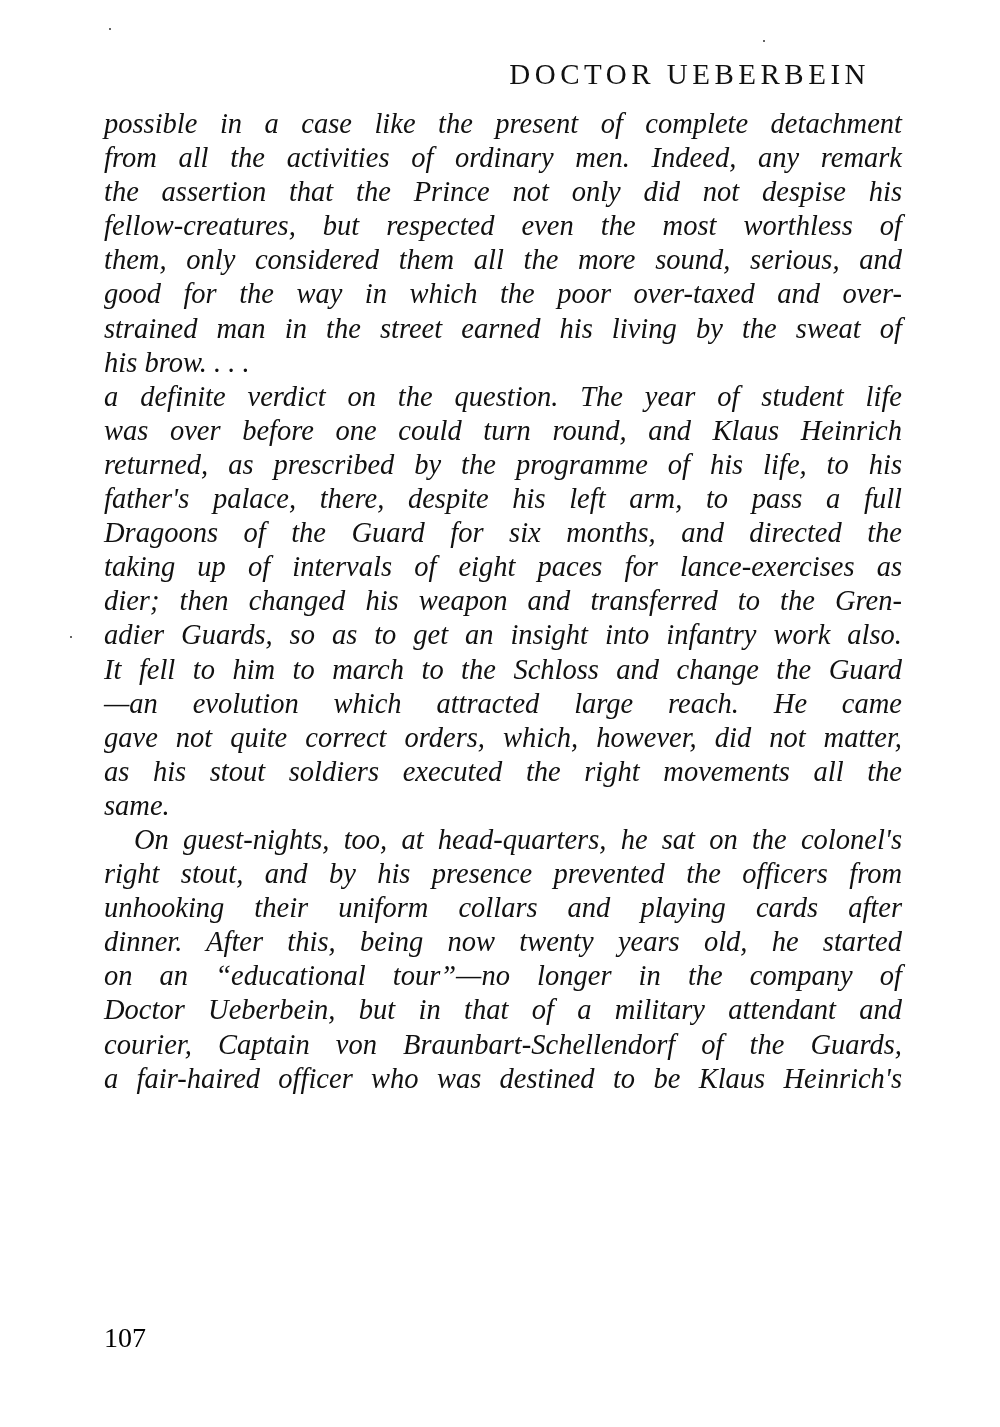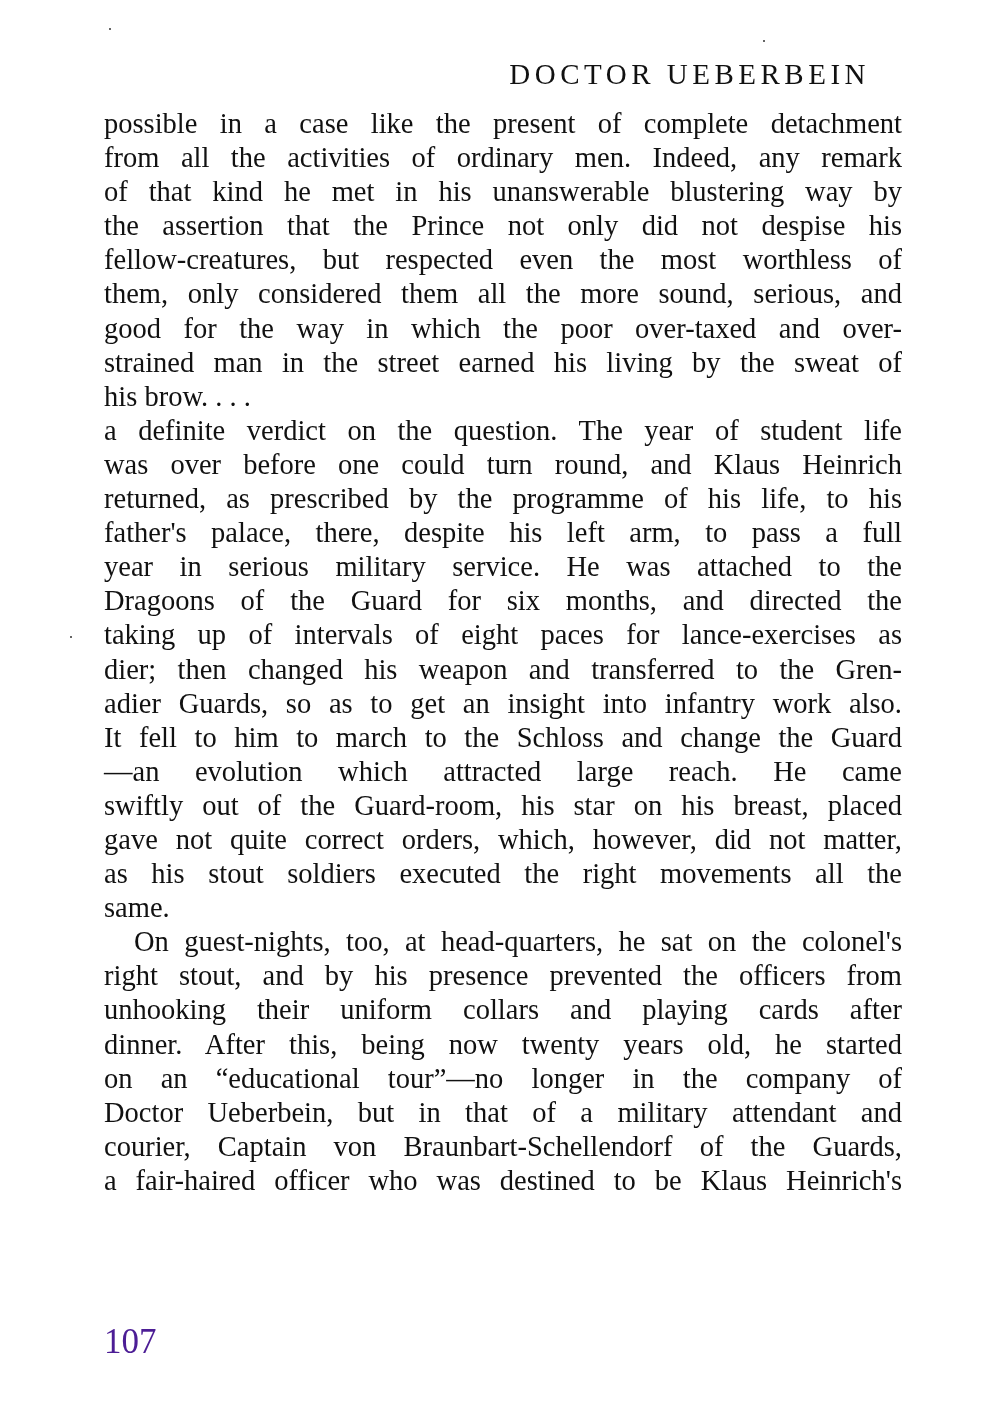--- a/index.html
+++ b/index.html
@@ -7,71 +7,68 @@
     .page { position: absolute; left: 0; top: 0; width: 968px; height: 1427px; background: #fff; }
     .running-head {
       position: absolute; top: 58px; right: 98px;
       font-family: "Liberation Serif", "DejaVu Serif", serif;
       font-size: 29px; letter-spacing: 4.5px; color: #111;
       font-weight: normal;
     }
     .body-text {
       position: absolute; left: 104px; top: 107px; width: 798px;
       font-family: "Liberation Serif", "DejaVu Serif", serif;
-      font-size: 28.5px; color: #111;
+      font-size: 28.5px; color: #111; font-style: italic;
     }
     .line {
       display: block; height: 34.1px; line-height: 34.1px;
       text-align: justify; text-align-last: justify;
       white-space: nowrap; overflow: visible;
     }
     .line.last { text-align-last: left; }
     .line.indent { padding-left: 30px; }
     .page-number {
       position: absolute; left: 104px; top: 1322px;
       font-family: "Liberation Serif", "DejaVu Serif", serif;
-      font-size: 35px; color: #4c1d95;
+      font-size: 28px; color: #000000;
     }
     .speck { position: absolute; width: 2px; height: 2px; background: #333; border-radius: 1px; }
   </style>
 </head>
 <body>
 
 <div class="page">
   <span class="speck" style="left:109px;top:28px;"></span>
   <span class="speck" style="left:763px;top:40px;"></span>
   <span class="speck" style="left:70px;top:636px;"></span>
 
   <div class="running-head">DOCTOR UEBERBEIN</div>
 
   <div class="body-text" id="body-text">
       <div>
         <span class="line">possible in a case like the present of complete detachment</span>
         <span class="line">from all the activities of ordinary men.  Indeed, any remark</span>
-        <span class="line">of that kind he met in his unanswerable blustering way by</span>
         <span class="line">the assertion that the Prince not only did not despise his</span>
         <span class="line">fellow-creatures, but respected even the most worthless of</span>
         <span class="line">them, only considered them all the more sound, serious, and</span>
         <span class="line">good for the way in which the poor over-taxed and over-</span>
         <span class="line">strained man in the street earned his living by the sweat of</span>
         <span class="line last">his brow. . . .</span>
       </div>
       <div>
         <span class="line">a definite verdict on the question.  The year of student life</span>
         <span class="line">was over before one could turn round, and Klaus Heinrich</span>
         <span class="line">returned, as prescribed by the programme of his life, to his</span>
         <span class="line">father's palace, there, despite his left arm, to pass a full</span>
-        <span class="line">year in serious military service.  He was attached to the</span>
         <span class="line">Dragoons of the Guard for six months, and directed the</span>
         <span class="line">taking up of intervals of eight paces for lance-exercises as</span>
         <span class="line">dier; then changed his weapon and transferred to the Gren-</span>
         <span class="line">adier Guards, so as to get an insight into infantry work also.</span>
         <span class="line">It fell to him to march to the Schloss and change the Guard</span>
         <span class="line">—an evolution which attracted large reach.  He came</span>
-        <span class="line">swiftly out of the Guard-room, his star on his breast, placed</span>
         <span class="line">gave not quite correct orders, which, however, did not matter,</span>
         <span class="line">as his stout soldiers executed the right movements all the</span>
         <span class="line last">same.</span>
       </div>
       <div>
         <span class="line indent">On guest-nights, too, at head-quarters, he sat on the colonel's</span>
         <span class="line">right stout, and by his presence prevented the officers from</span>
         <span class="line">unhooking their uniform collars and playing cards after</span>
         <span class="line">dinner.  After this, being now twenty years old, he started</span>
         <span class="line">on an “educational tour”—no longer in the company of</span>

